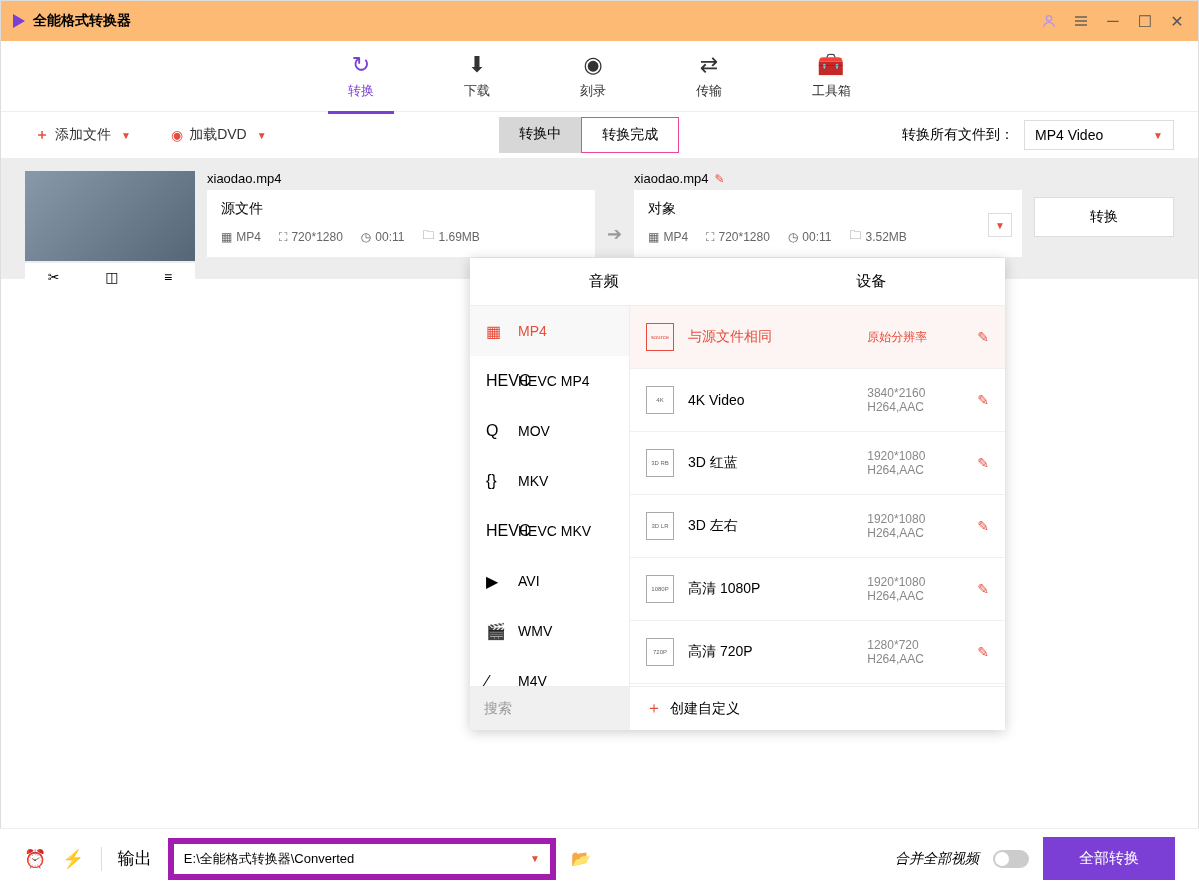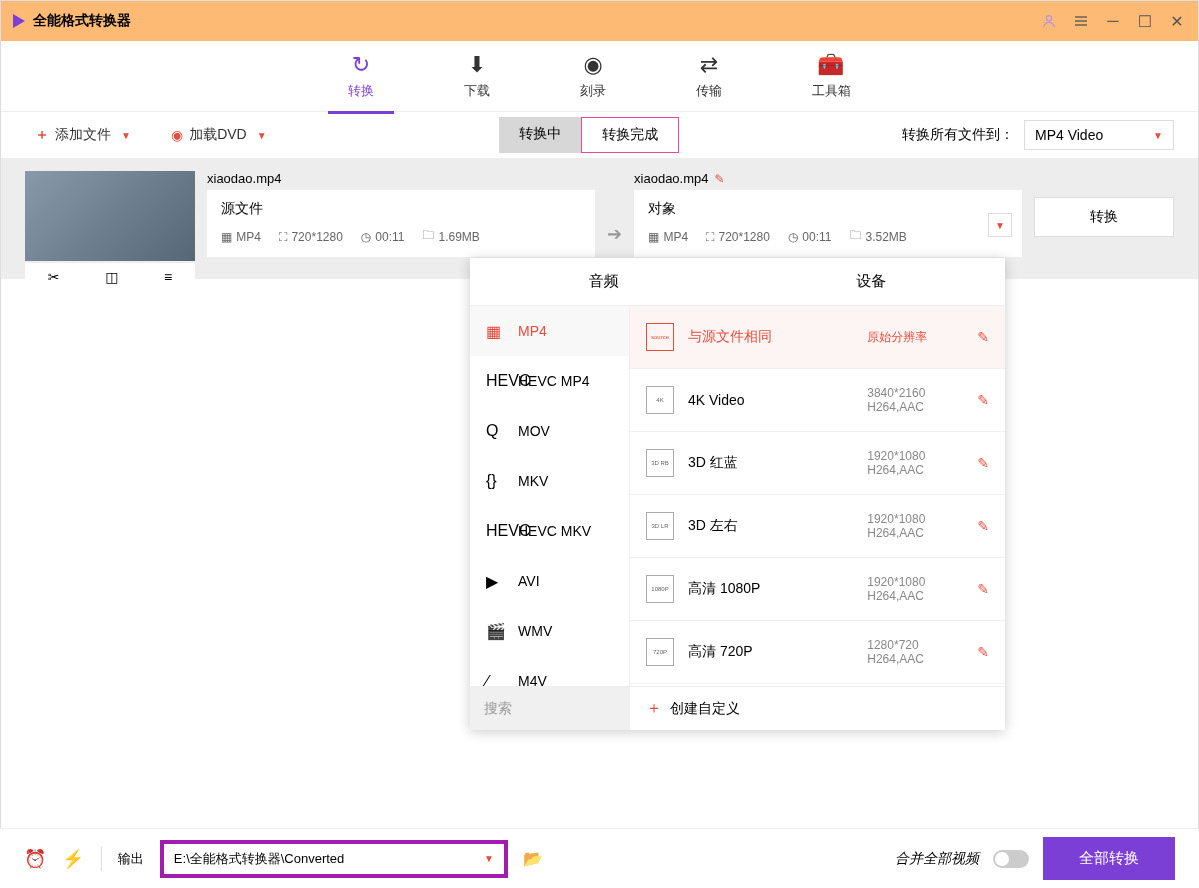--- a/index.html
+++ b/index.html
@@ -72,22 +72,22 @@
 .preset-edit { color: #e74c3c; font-size: 14px; cursor: pointer; }
 .preset.active .preset-name { color: #e74c3c; }
 .panel-foot { height: 44px; display: flex; align-items: center; border-top: 1px solid #eee; }
 .search-box { width: 160px; padding: 0 14px; height: 100%; display: flex; align-items: center; background: #f0f0f0; color: #999; font-size: 14px; }
 .create-custom { flex: 1; padding: 0 16px; display: flex; align-items: center; gap: 8px; font-size: 14px; cursor: pointer; }
 .create-custom .plus { color: #e74c3c; font-size: 16px; }
 
 .bottombar { position: absolute; bottom: 0; left: 0; right: 0; height: 60px; border-top: 1px solid #eee; background: #fff; display: flex; align-items: center; padding: 0 24px; gap: 16px; }
 .bb-ico { font-size: 18px; cursor: pointer; color: #444; }
 .bb-sep { width: 1px; height: 24px; background: #ddd; }
-.output-label { font-size: 13px; }
-.output-path { border: 4px solid #a21caf; padding: 6px 10px; width: 348px; font-size: 13px; display: flex; justify-content: space-between; align-items: center; }
+.output-label { font-size: 17px; }
+.output-path { border: 6px solid #a21caf; padding: 6px 10px; width: 388px; font-size: 13px; display: flex; justify-content: space-between; align-items: center; }
 .folder-ico { color: #e67e22; font-size: 16px; cursor: pointer; }
 .bb-right { margin-left: auto; display: flex; align-items: center; gap: 14px; }
 .toggle { width: 36px; height: 18px; background: #ccc; border-radius: 9px; position: relative; cursor: pointer; }
 .toggle::after { content: ""; width: 14px; height: 14px; background: #fff; border-radius: 50%; position: absolute; top: 2px; left: 2px; }
 .convert-all { background: #7b3fd6; color: #fff; padding: 12px 36px; font-size: 15px; cursor: pointer; border: none; }
 
 svg { display: block; }
 </style>
 </head>
 <body>

